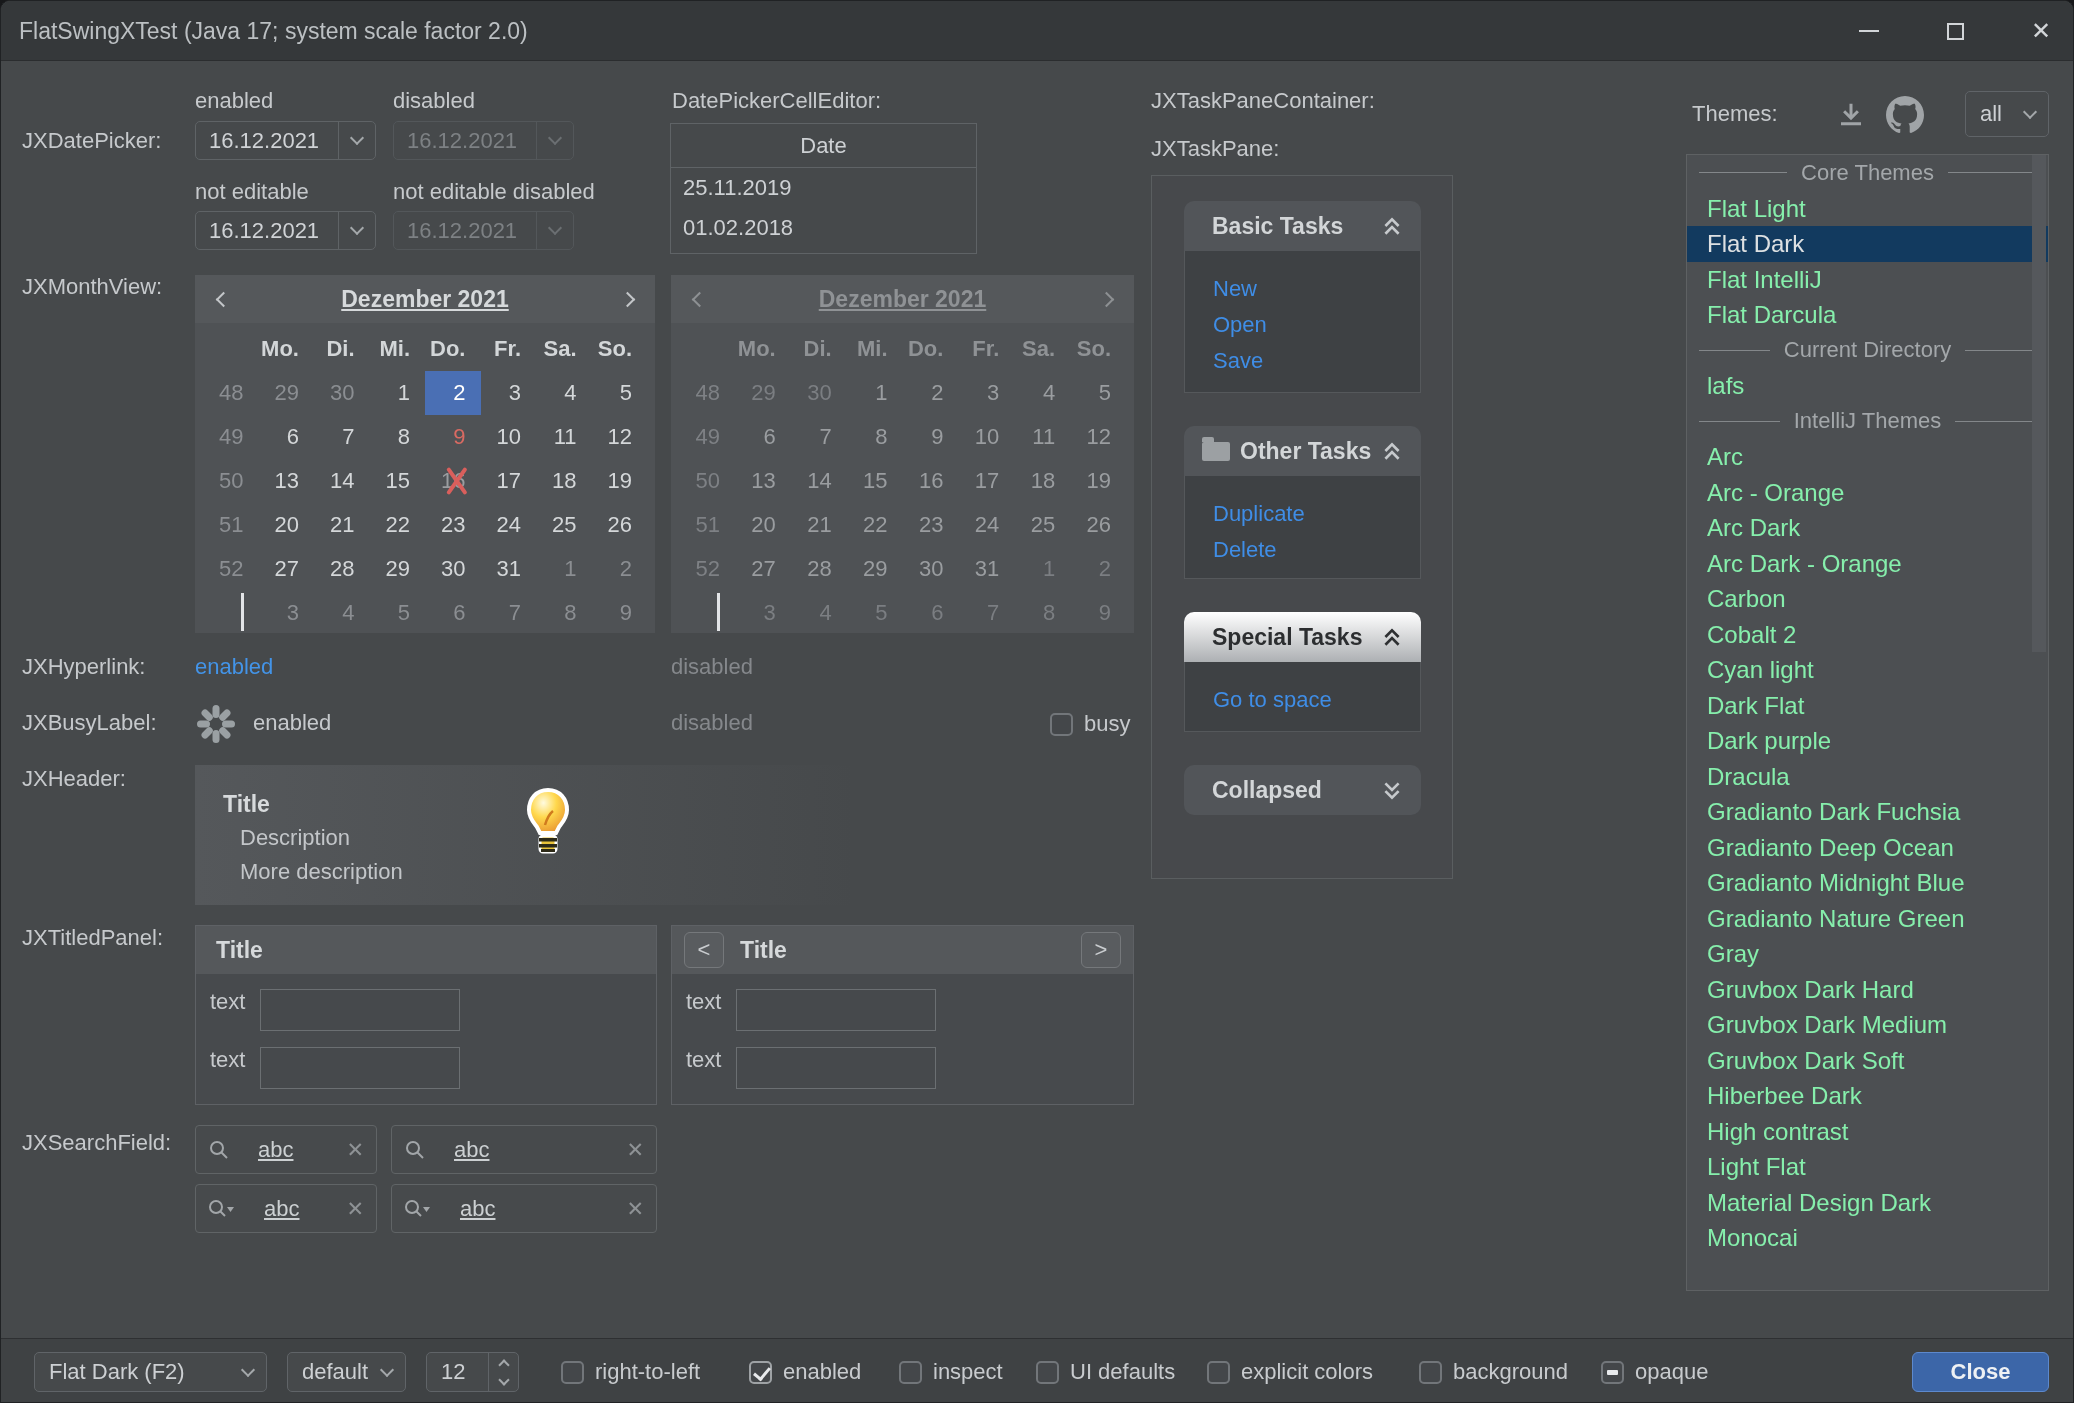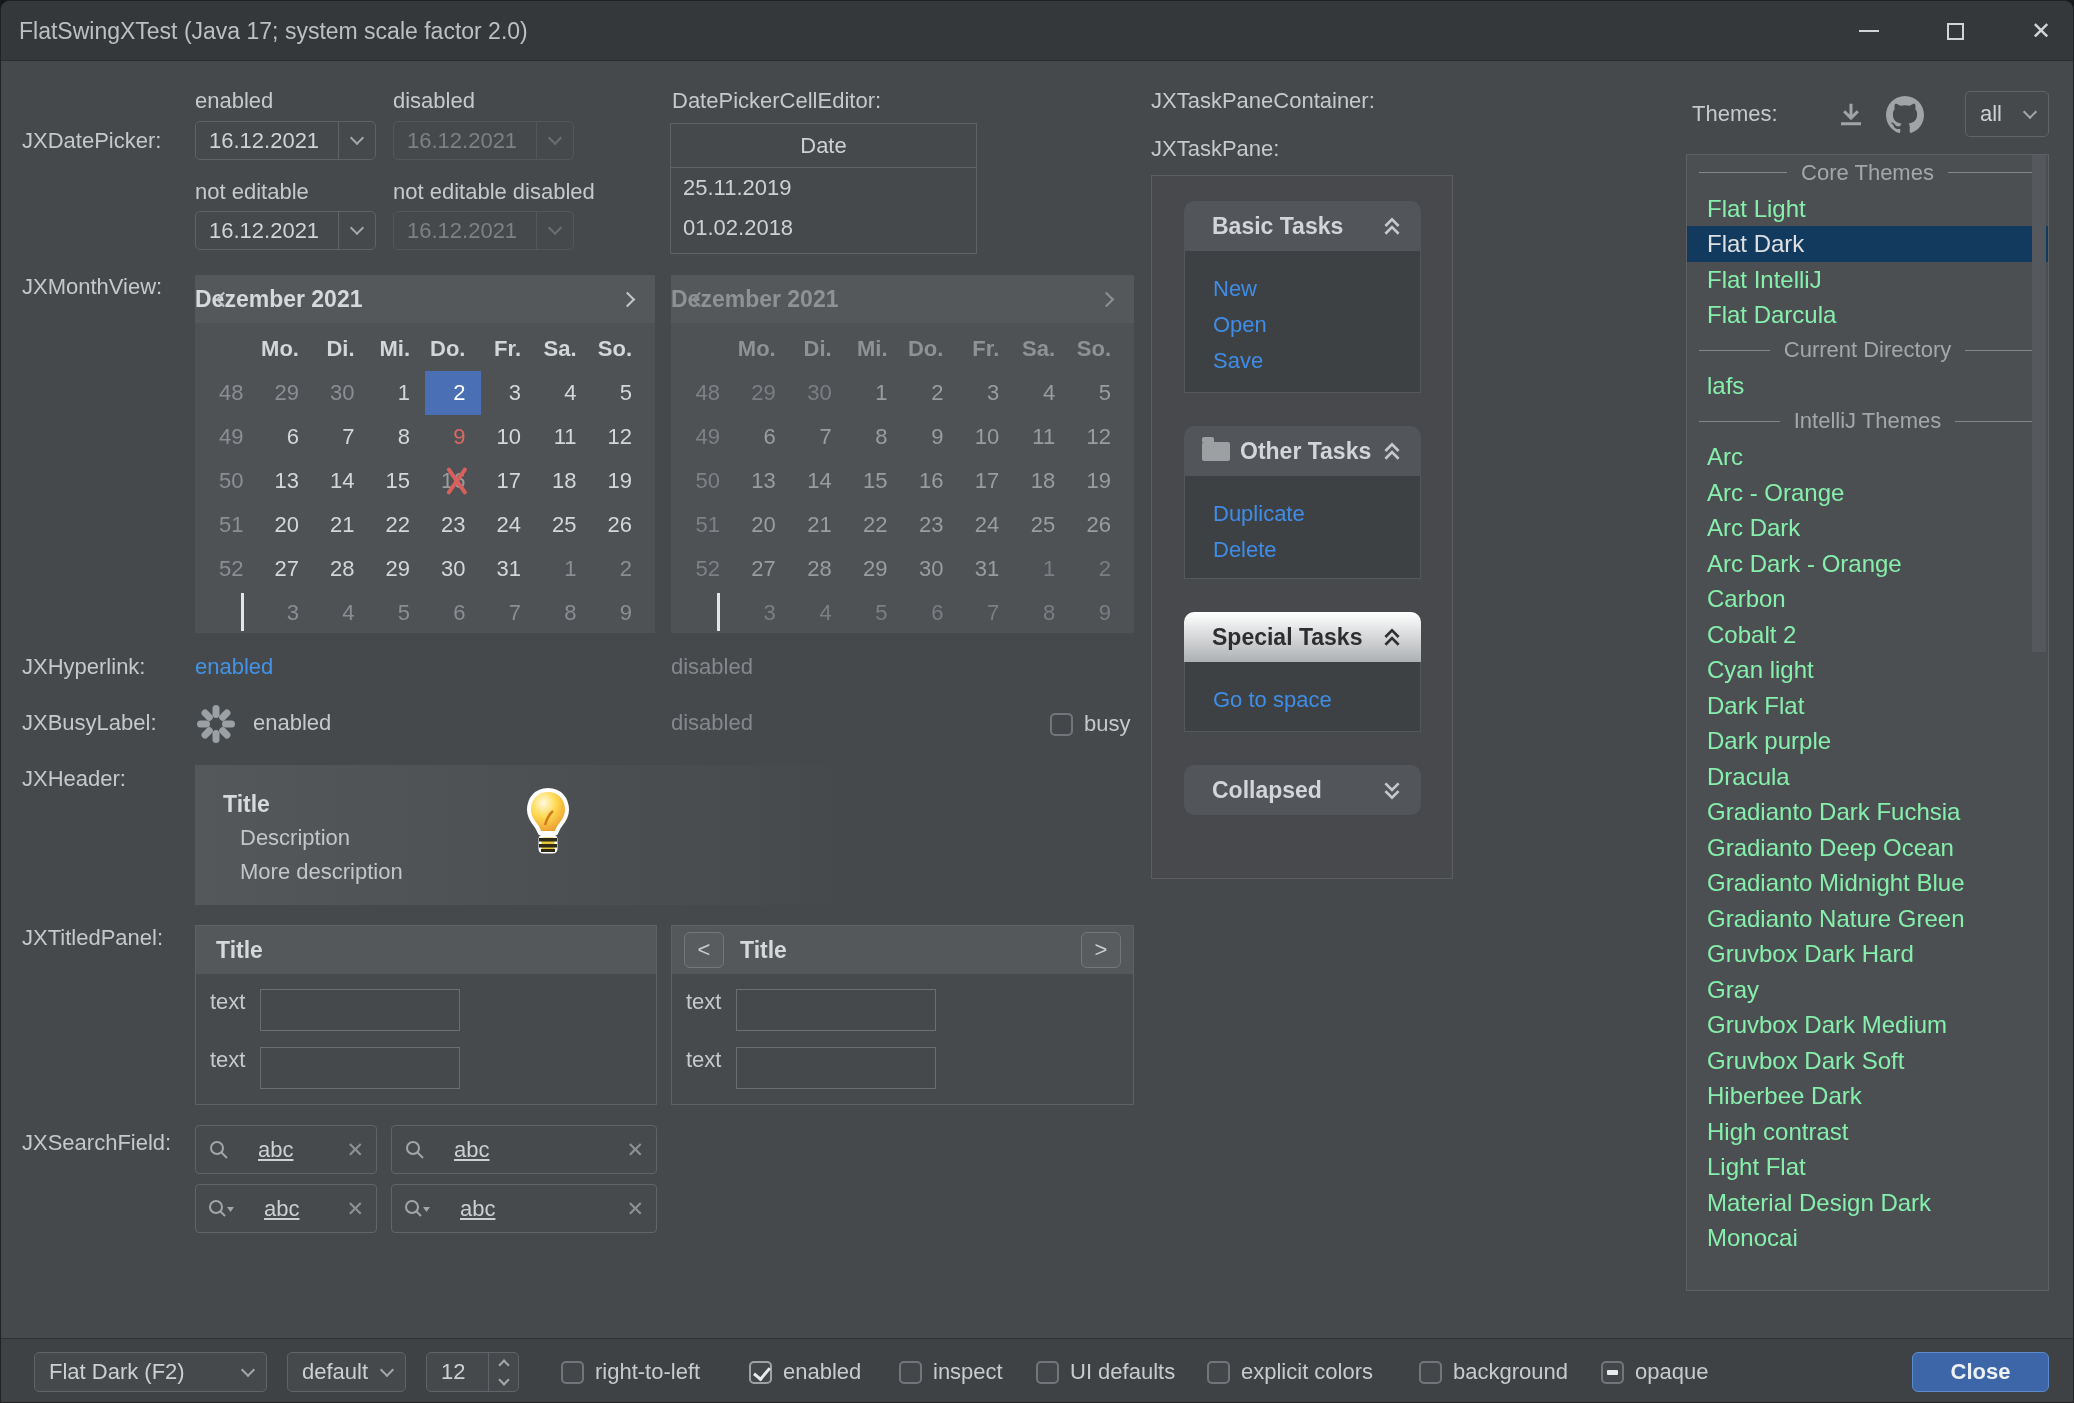--- a/index.html
+++ b/index.html
@@ -30,21 +30,21 @@
   .df.disabled .carrow{border-color:#6b6f72;}
 
   
   .table{position:absolute;border:1px solid #5f6366;background:#46494b;}
   .thead{height:44px;line-height:43px;text-align:center;color:#ced1d4;border-bottom:1px solid #5f6366;}
   .trow{height:40px;line-height:40px;padding-left:12px;color:#ced1d4;}
 
   
   .cal{position:absolute;top:274px;height:358px;background:#4f5255;}
   .cal-head{position:absolute;left:0;top:0;right:0;height:48px;background:#55585b;}
-  .cal-title{text-align:left;line-height:48px;font-weight:bold;font-size:23px;color:#d6d9db;}
+  .cal-title{text-align:center;line-height:48px;font-weight:bold;font-size:23px;color:#d6d9db;text-decoration:underline;}
   .cal-prev,.cal-next{position:absolute;top:0;width:44px;height:48px;display:flex;align-items:center;justify-content:center;}
   .cal-prev{left:6px;} .cal-next{right:6px;}
   .cchev{width:11px;height:11px;border-left:2.5px solid #c3c6c9;border-bottom:2.5px solid #c3c6c9;transform:rotate(45deg);}
   .cal-next .cchev{transform:rotate(225deg);}
   .cal-grid{position:absolute;left:8px;right:8px;top:52px;display:grid;grid-template-columns:repeat(8,1fr);}
   .cal-grid span{height:44px;line-height:44px;text-align:right;padding-right:15px;font-size:22px;position:relative;}
   .dayname{font-weight:bold;color:#d3d6d8;}
   .wk{color:#8b8e92;}
   .cur{color:#d4d7d9;}
   .oth{color:#8b8e92;}
@@ -543,22 +543,22 @@
         <div class="titem">Carbon</div>
         <div class="titem">Cobalt 2</div>
         <div class="titem">Cyan light</div>
         <div class="titem">Dark Flat</div>
         <div class="titem">Dark purple</div>
         <div class="titem">Dracula</div>
         <div class="titem">Gradianto Dark Fuchsia</div>
         <div class="titem">Gradianto Deep Ocean</div>
         <div class="titem">Gradianto Midnight Blue</div>
         <div class="titem">Gradianto Nature Green</div>
+        <div class="titem">Gray</div>
         <div class="titem">Gruvbox Dark Hard</div>
-        <div class="titem">Gray</div>
         <div class="titem">Gruvbox Dark Medium</div>
         <div class="titem">Gruvbox Dark Soft</div>
         <div class="titem">Hiberbee Dark</div>
         <div class="titem">High contrast</div>
         <div class="titem">Light Flat</div>
         <div class="titem">Material Design Dark</div>
         <div class="titem">Monocai</div>
       </div>
     <div class="vthumb"></div>
   </div>

